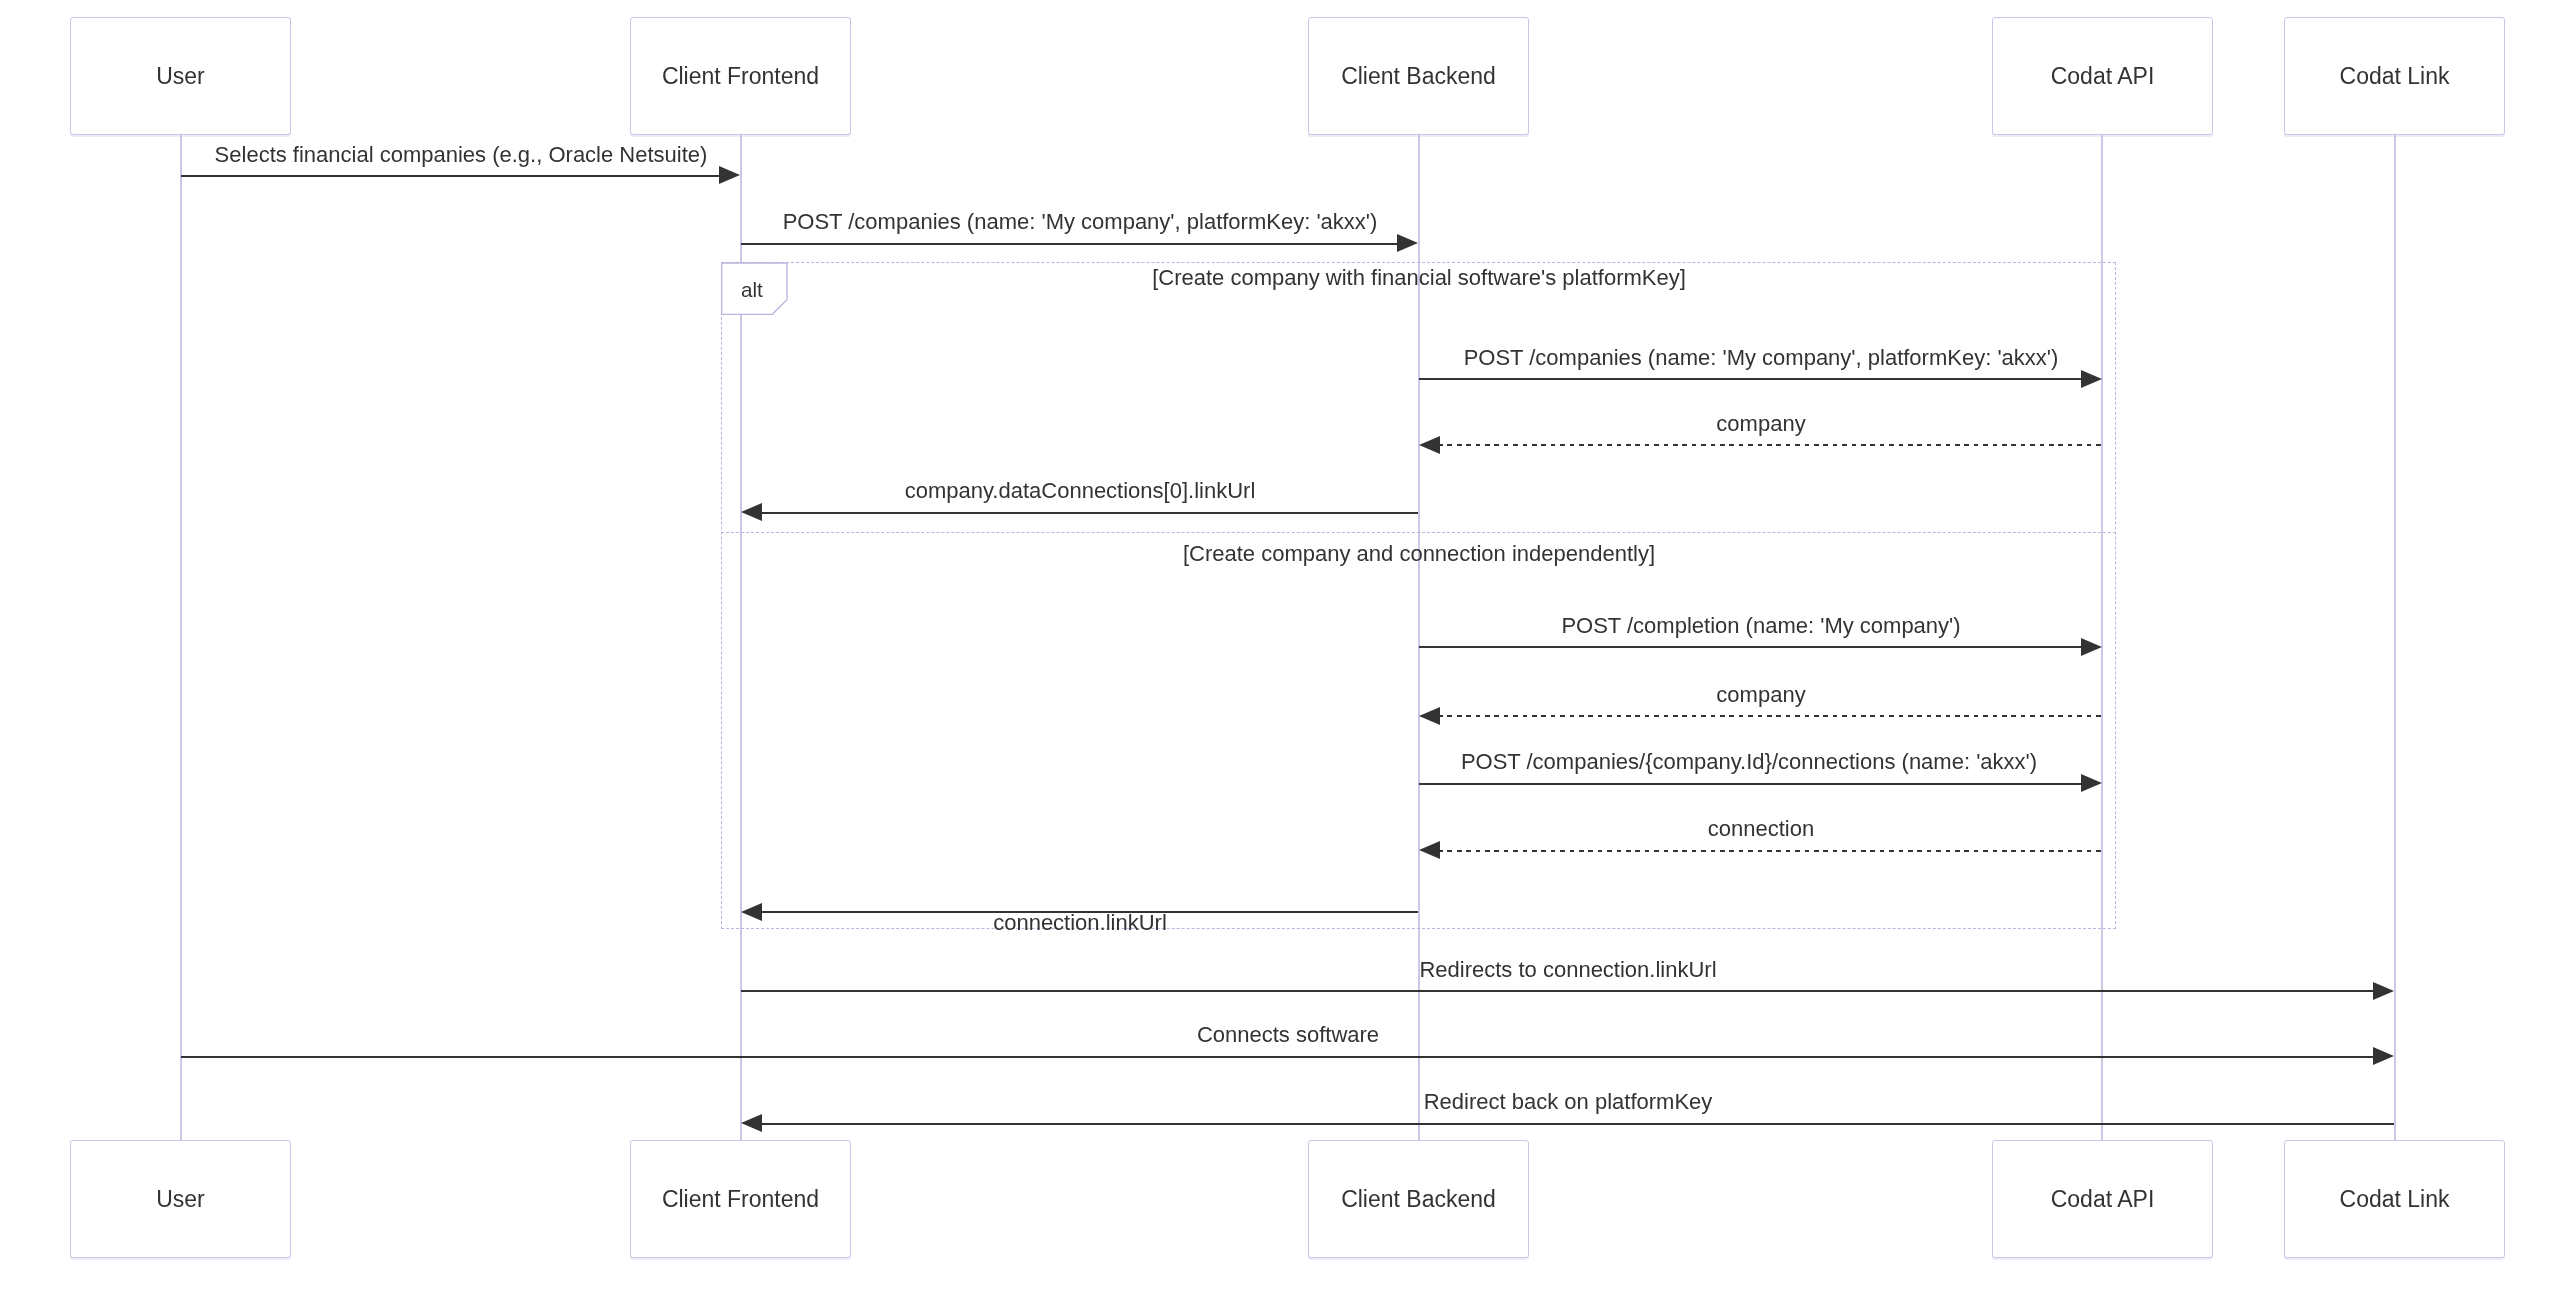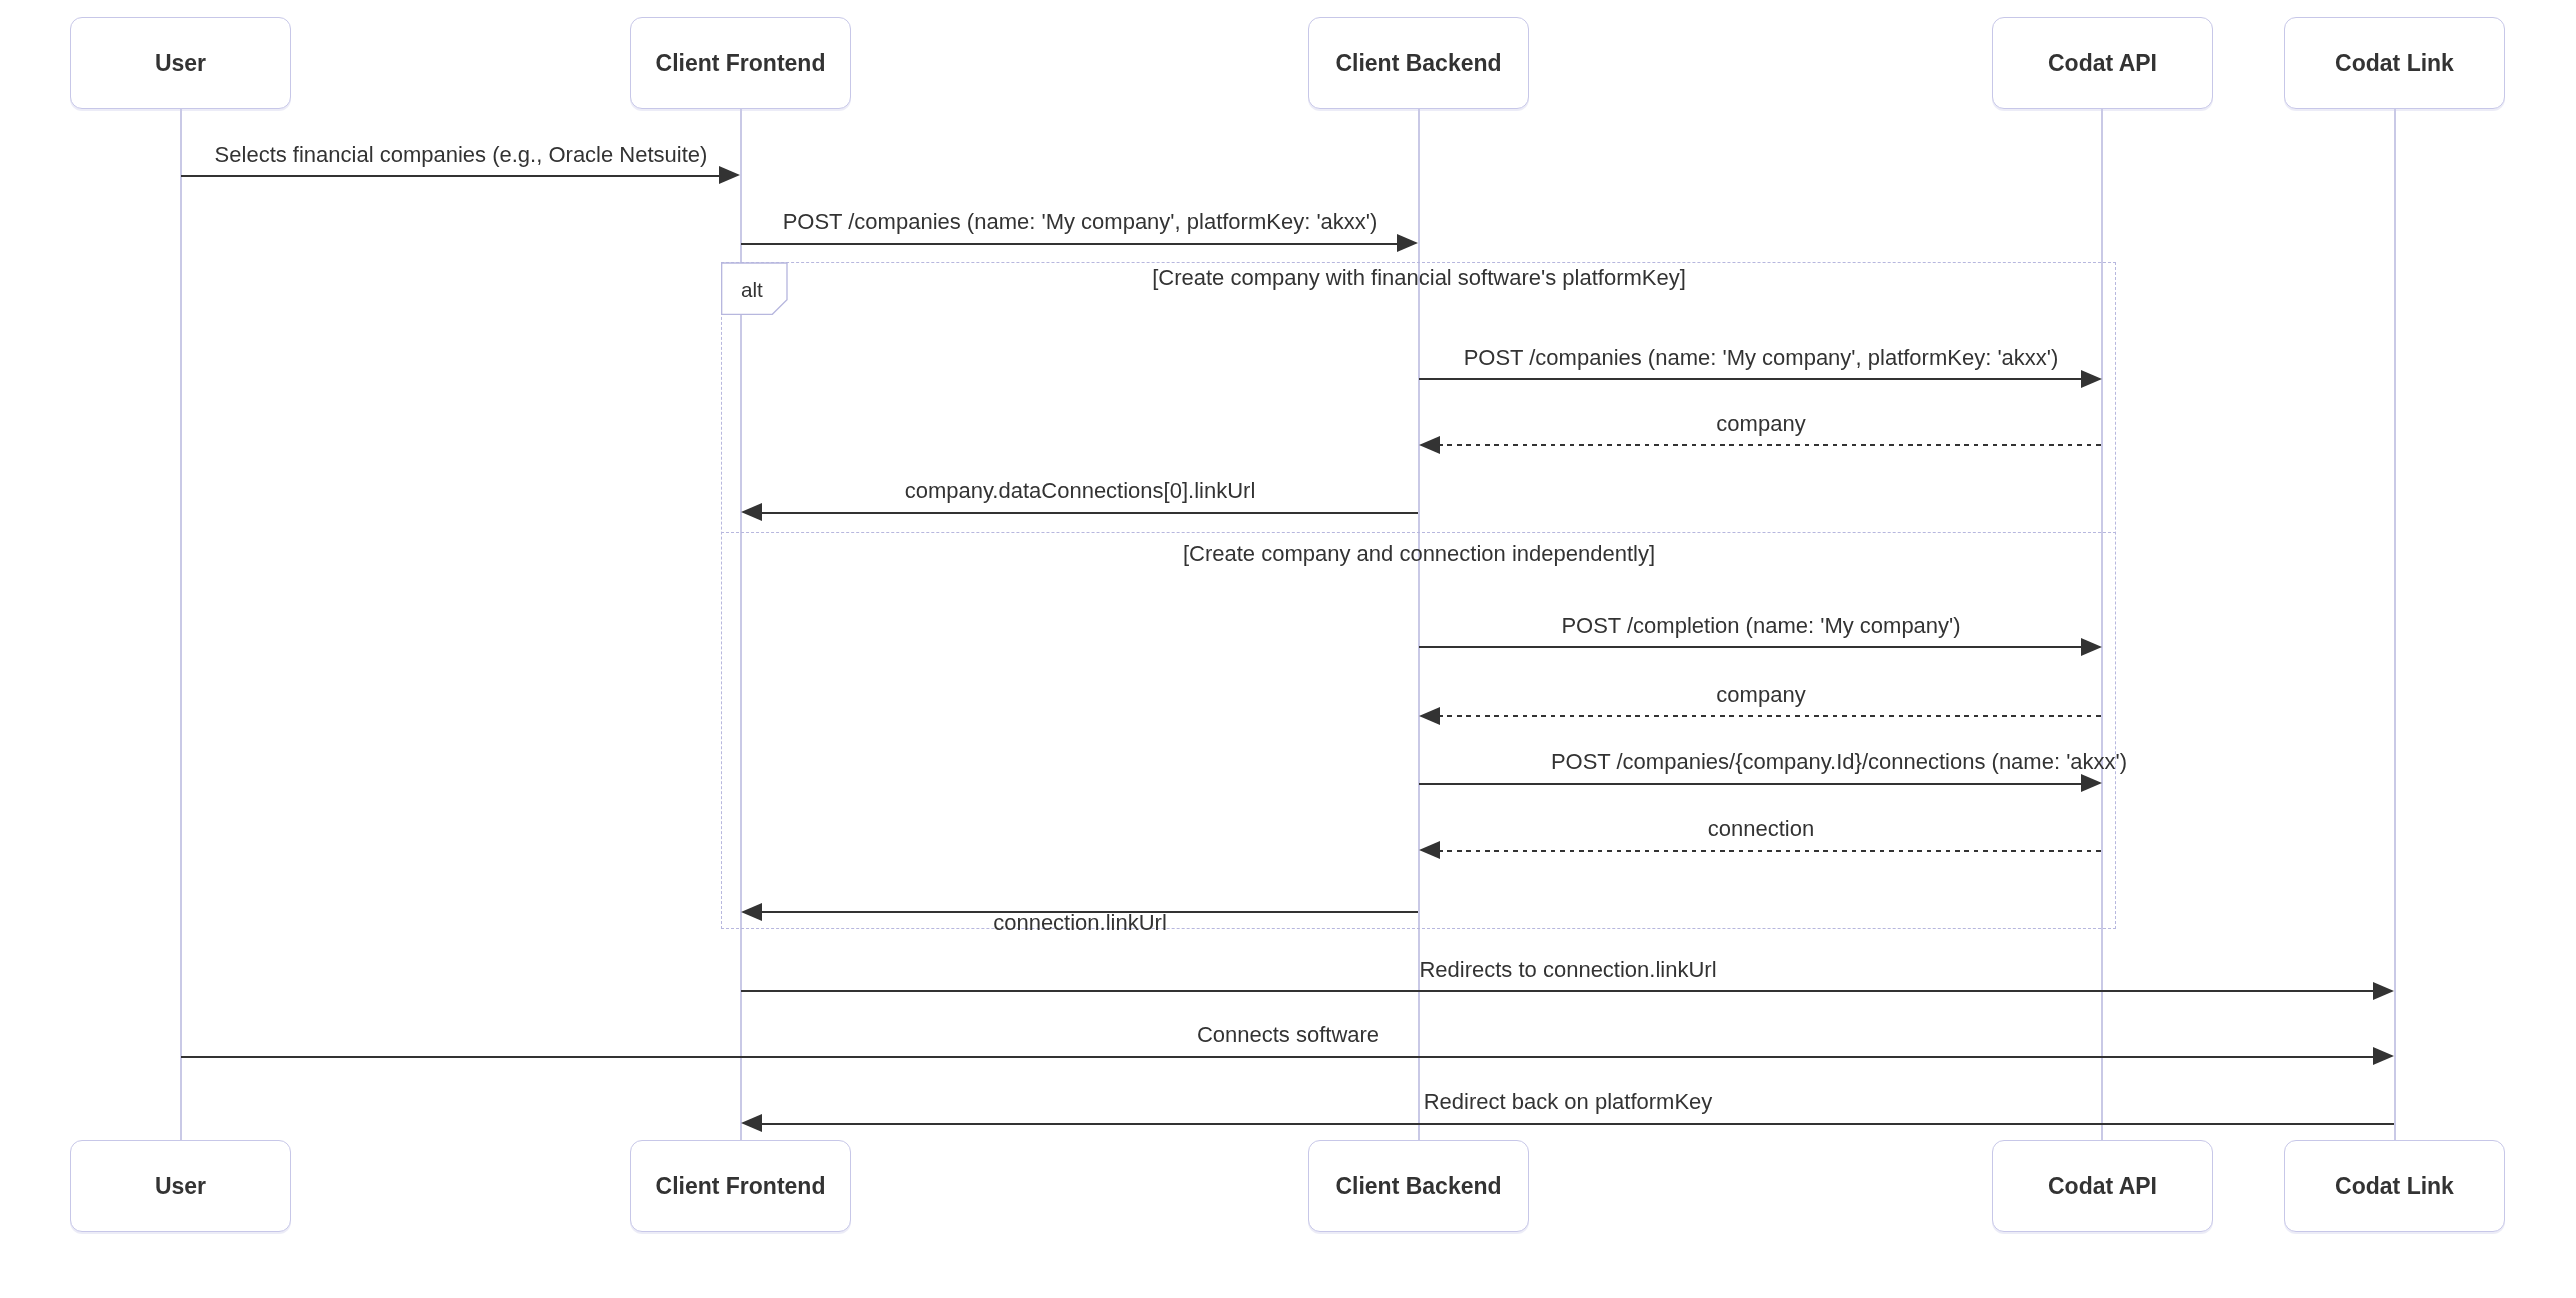--- a/index.html
+++ b/index.html
@@ -7,30 +7,29 @@
     position: relative;
     width: 2576px;
     height: 1299px;
     background: var(--bg, #ffffff);
     font-family: "Liberation Sans", "DejaVu Sans", sans-serif;
     overflow: hidden;
   }
   .actor-box {
     position: absolute;
     width: 221px;
-    height: 92px;
+    height: 118px;
     background: var(--actor-fill, #ffffff);
     border: 1.7px solid var(--actor-border, #c7c7e8);
-    border-radius: 12px;
+    border-radius: 3px;
     display: flex;
     align-items: center;
     justify-content: center;
     box-sizing: border-box;
     box-shadow: 0 2px 0 rgba(200,200,232,0.35);
-    font-weight: bold;
   }
   .actor-label {
     font-size: 23px;
     color: var(--text, #333333);
     white-space: nowrap;
   }
   .lifeline {
     position: absolute;
     width: 2px;
     background: var(--lifeline, #c9c9e6);
@@ -117,21 +116,21 @@
     <div class="arrowhead left" style="top: 503px; left: 741px;"></div>
     <div class="msg-label" style="left: 1080px; top: 480px;">company.dataConnections[0].linkUrl</div>
     <div class="msg-line solid" style="top: 646px; left: 1419px; width: 665px;"></div>
     <div class="arrowhead right" style="top: 638px; left: 2081px;"></div>
     <div class="msg-label" style="left: 1761px; top: 615px;">POST /completion (name: 'My company')</div>
     <div class="msg-line dashed" style="top: 715px; left: 1438px; width: 665px;"></div>
     <div class="arrowhead left" style="top: 707px; left: 1419px;"></div>
     <div class="msg-label" style="left: 1761px; top: 684px;">company</div>
     <div class="msg-line solid" style="top: 783px; left: 1419px; width: 665px;"></div>
     <div class="arrowhead right" style="top: 774px; left: 2081px;"></div>
-    <div class="msg-label" style="left: 1839px; top: 751px; text-align: center;">POST /companies/{company.Id}/connections (name: 'akxx')</div>
+    <div class="msg-label" style="left: 1749px; top: 751px; text-align: center;">POST /companies/{company.Id}/connections (name: 'akxx')</div>
     <div class="msg-line dashed" style="top: 850px; left: 1438px; width: 665px;"></div>
     <div class="arrowhead left" style="top: 841px; left: 1419px;"></div>
     <div class="msg-label" style="left: 1761px; top: 818px;">connection</div>
     <div class="msg-line solid" style="top: 911px; left: 759px; width: 659px;"></div>
     <div class="arrowhead left" style="top: 903px; left: 741px;"></div>
     <div class="msg-label" style="left: 1080px; top: 880px; margin-top: 32px;">connection.linkUrl</div>
     <div class="msg-line solid" style="top: 990px; left: 741px; width: 1635px;"></div>
     <div class="arrowhead right" style="top: 982px; left: 2373px;"></div>
     <div class="msg-label" style="left: 1568px; top: 959px; text-align: center;">Redirects to connection.linkUrl</div>
     <div class="msg-line solid" style="top: 1056px; left: 181px; width: 2195px;"></div>

